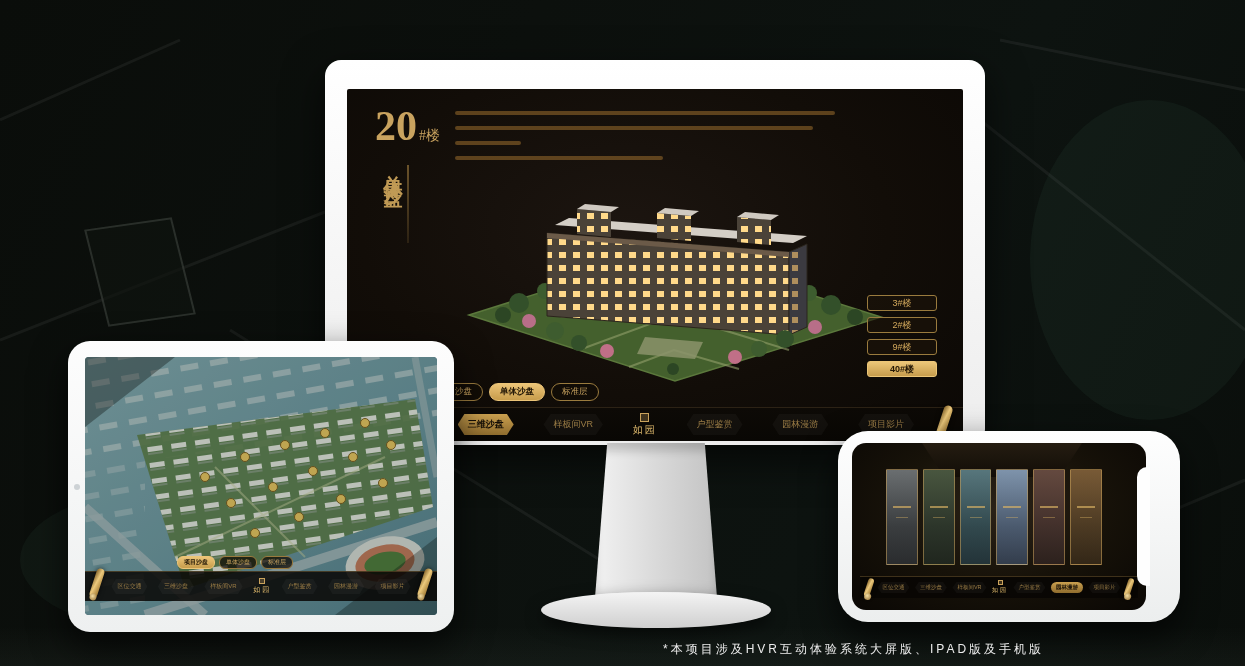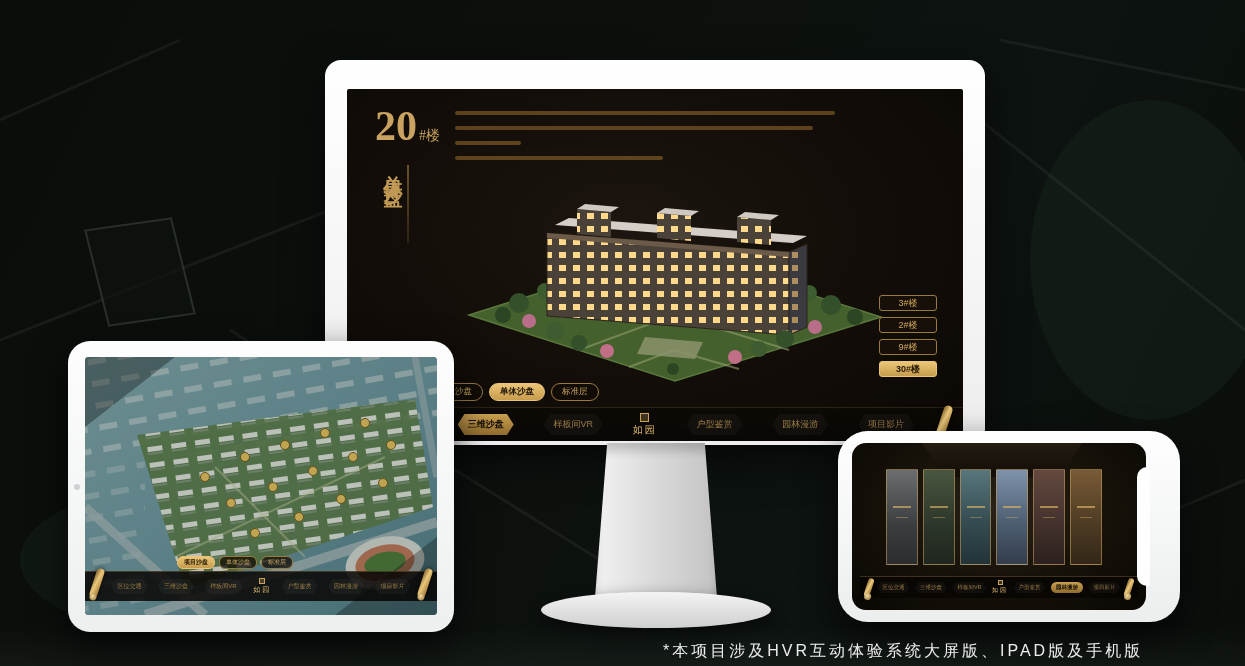--- a/index.html
+++ b/index.html
@@ -11,21 +11,21 @@
   .bg-deco{position:absolute;inset:0;pointer-events:none;}
   .bg-sign{position:absolute;left:96px;top:222px;width:88px;height:100px;
     border:2px solid rgba(190,200,190,.16);background:rgba(16,20,16,.65);
     transform:rotate(-14deg) skewY(6deg);}
   .bg-band{position:absolute;left:0;right:0;bottom:0;height:40px;
     background:linear-gradient(180deg,rgba(255,255,255,0) 0%,rgba(120,140,125,.07) 100%);}
   
   .page-title{position:absolute;top:2px;left:0;width:100%;text-align:center;
     color:#f4f4f4;font-size:44px;font-weight:bold;letter-spacing:12px;}
   .footnote{position:absolute;left:663px;top:641px;color:#ececec;
-    font-size:16px;letter-spacing:3px;white-space:nowrap;}
+    font-size:12px;letter-spacing:3px;white-space:nowrap;}
   
   .monitor-frame{position:absolute;left:325px;top:60px;width:660px;height:385px;
     background:linear-gradient(180deg,#ffffff,#ededed);border-radius:16px;
     box-shadow:0 14px 40px rgba(0,0,0,.65);}
   .monitor-screen{position:absolute;left:22px;top:21px;width:616px;height:352px;
     background:radial-gradient(ellipse at 45% 40%,#1c1510 0%,#120d08 55%,#0b0805 100%);
     border-radius:2px;overflow:hidden;margin-top:8px;}
   .stand-neck{position:absolute;left:595px;top:443px;width:122px;height:155px;
     background:linear-gradient(90deg,#f2f2f2 0%,#d7d7d7 55%,#c3c3c3 100%);
     clip-path:polygon(10% 0,90% 0,100% 100%,0 100%);
@@ -40,21 +40,21 @@
   .big-no .suf{font-size:14px;margin-left:2px;}
   .v-sub{position:absolute;left:33px;top:70px;writing-mode:vertical-rl;
     color:#c09a55;font-size:19px;letter-spacing:5px;font-weight:bold;}
   .v-caption{position:absolute;left:60px;top:76px;width:2px;height:78px;
     background:linear-gradient(180deg,rgba(180,140,70,.55),rgba(180,140,70,.15));}
   .desc{position:absolute;left:108px;top:22px;width:392px;}
   .desc-line{height:4px;border-radius:2px;margin-bottom:11px;
     background:rgba(168,118,48,.5);filter:blur(.4px);}
   .building-svg{position:absolute;left:112px;top:56px;}
   .floor-col{position:absolute;right:26px;top:206px;display:flex;flex-direction:column;gap:6px;}
-  .fbtn{width:58px;height:16px;line-height:14px;text-align:center;font-size:9px;
+  .fbtn{width:70px;height:16px;line-height:14px;text-align:center;font-size:9px;
     color:#d2a85c;border:1px solid #9a7b3e;border-radius:3px;background:rgba(28,20,10,.6);cursor:pointer;}
   .fbtn.active{background:linear-gradient(180deg,#ecc678,#c69c4d);color:#241806;
     border-color:#ecc678;font-weight:bold;}
   .vtabs{position:absolute;left:80px;bottom:40px;display:flex;gap:6px;}
   .vtab{font-size:8.5px;color:#c9a35f;border:1px solid #9a7b3e;border-radius:9px;
     padding:2px 10px;background:rgba(18,12,6,.75);white-space:nowrap;cursor:pointer;}
   .vtab.active{background:linear-gradient(180deg,#ecc578,#c79d4c);color:#201505;
     border-color:#ecc578;font-weight:bold;}
   
   .navbar{position:absolute;left:0;right:0;bottom:0;height:34px;
@@ -224,21 +224,21 @@
           <circle cx="70" cy="176" r="7" fill="#b86e88"></circle>
             <circle cx="356" cy="182" r="7" fill="#b86e88"></circle>
           <circle cx="214" cy="224" r="6" fill="#2c4624"></circle>
         </g>
       </svg>
 
       <div class="floor-col">
         <div class="fbtn">3#楼</div>
         <div class="fbtn">2#楼</div>
         <div class="fbtn">9#楼</div>
-        <div class="fbtn active">30#楼</div>
+        <div class="fbtn active">40#楼</div>
       </div>
 
       <div class="vtabs">
         <div class="vtab">项目沙盘</div>
         <div class="vtab active">单体沙盘</div>
         <div class="vtab">标准层</div>
       </div>
 
       <div class="navbar">
         <div class="nav-item">区位交通</div>

